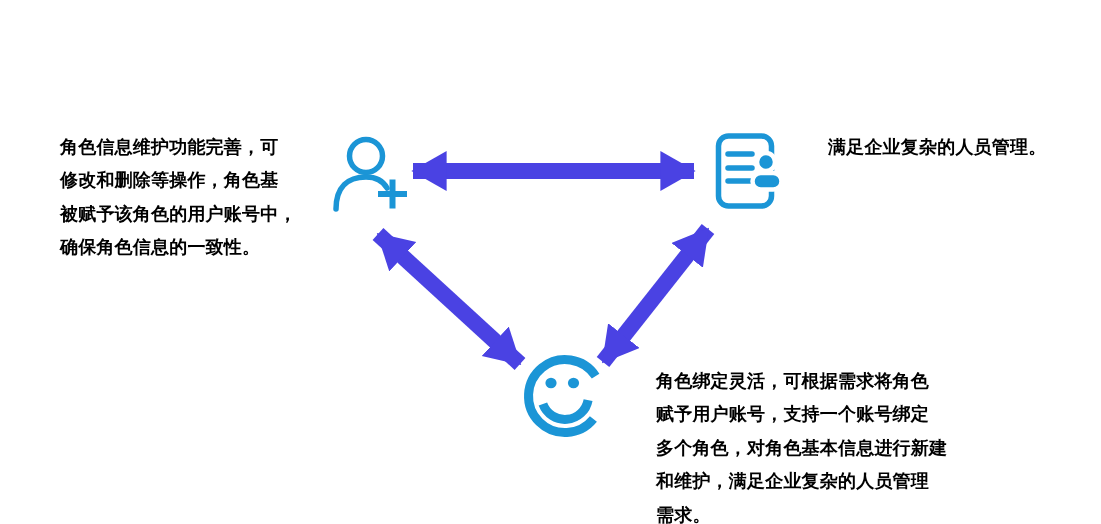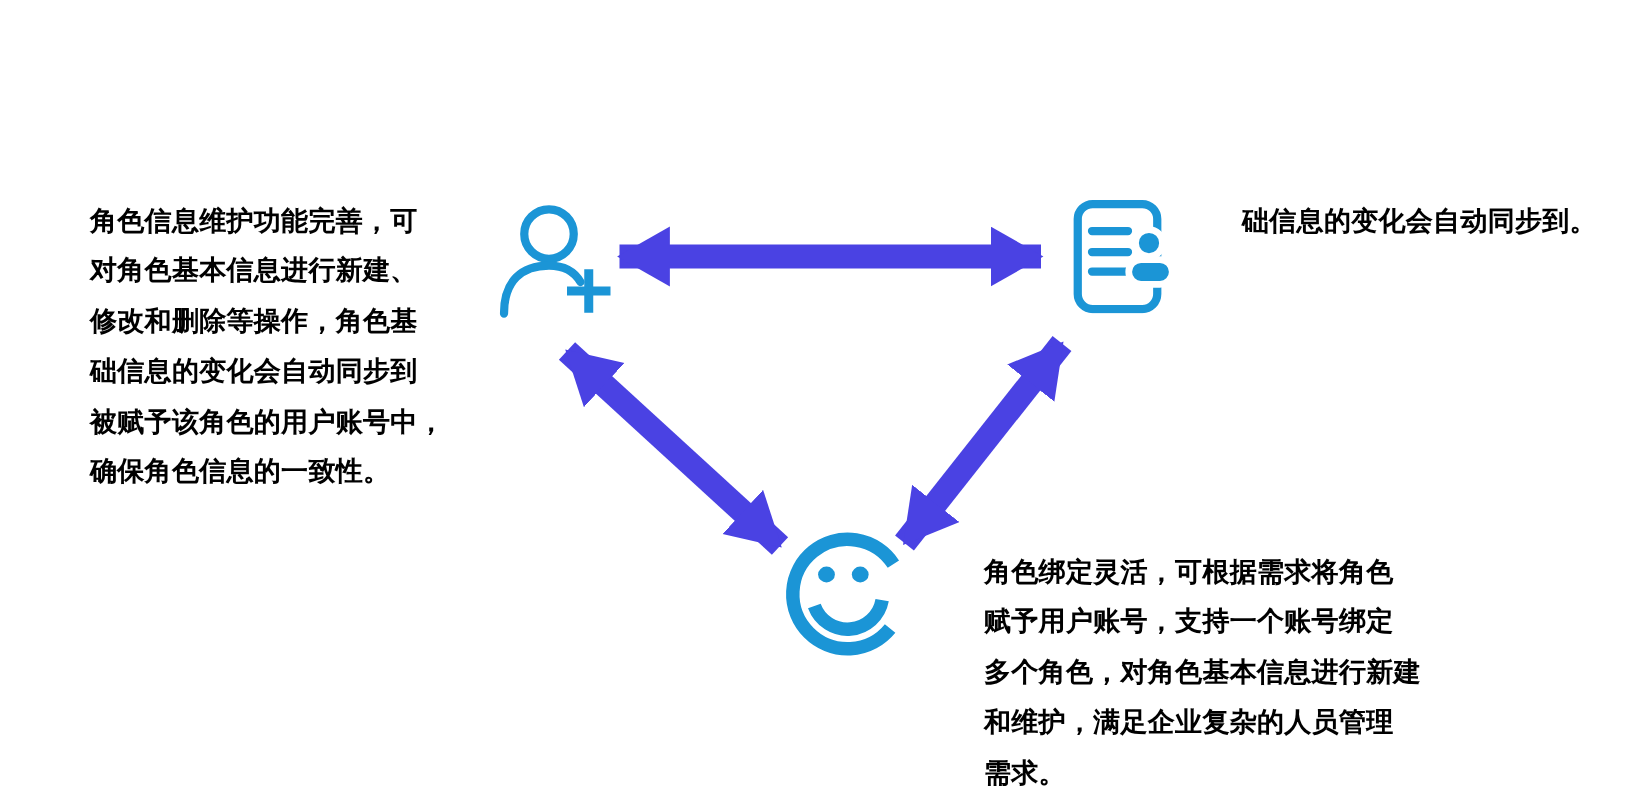--- a/index.html
+++ b/index.html
@@ -35,29 +35,27 @@
   .arrow-line{stroke:var(--arrow-blue,#4a42e3); stroke-width:16;}
   .arrow-head{fill:var(--arrow-blue,#4a42e3);}
 </style>
 </head>
 <body>
 
 <div class="canvas">
 
   <div class="textblock tb-left">
     <div>角色信息维护功能完善，可</div>
-    <div>对角色基本信息进行新建、</div>
     <div>修改和删除等操作，角色基</div>
-    <div>础信息的变化会自动同步到</div>
     <div>被赋予该角色的用户账号中，</div>
     <div>确保角色信息的一致性。</div>
   </div>
 
   <div class="textblock tb-right">
-    <div>础信息的变化会自动同步到。</div>
+    <div>满足企业复杂的人员管理。</div>
   </div>
 
   <div class="textblock tb-bottom">
     <div>角色绑定灵活，可根据需求将角色</div>
     <div>赋予用户账号，支持一个账号绑定</div>
     <div>多个角色，对角色基本信息进行新建</div>
     <div>和维护，满足企业复杂的人员管理</div>
     <div>需求。</div>
   </div>
 

